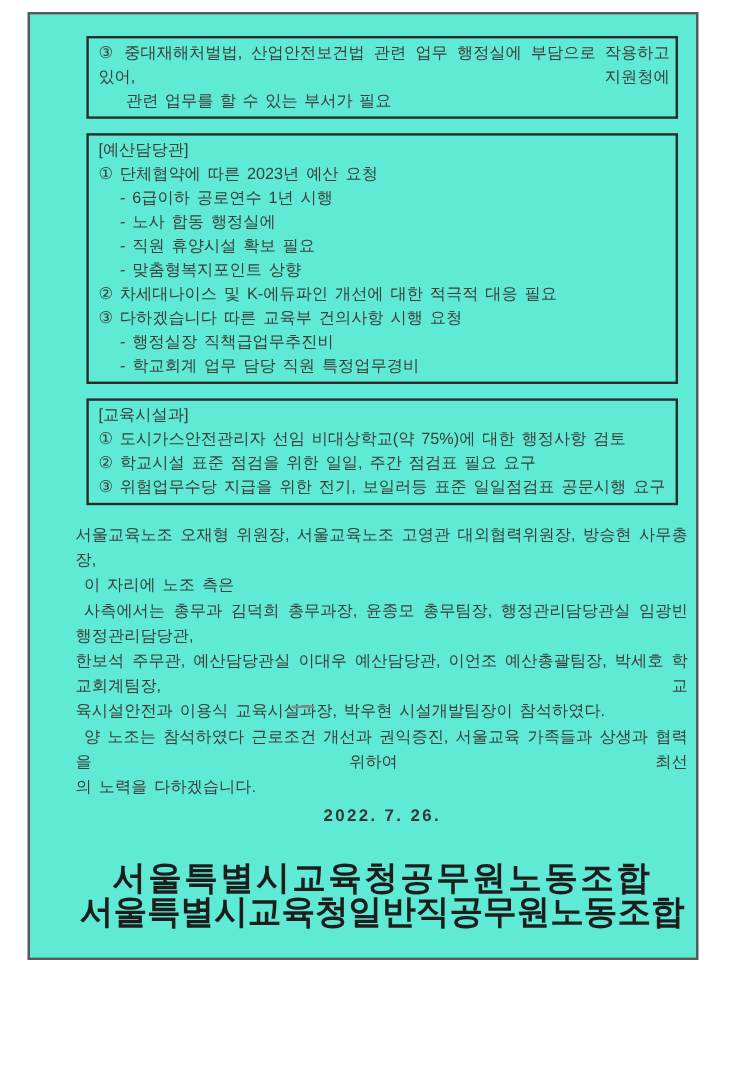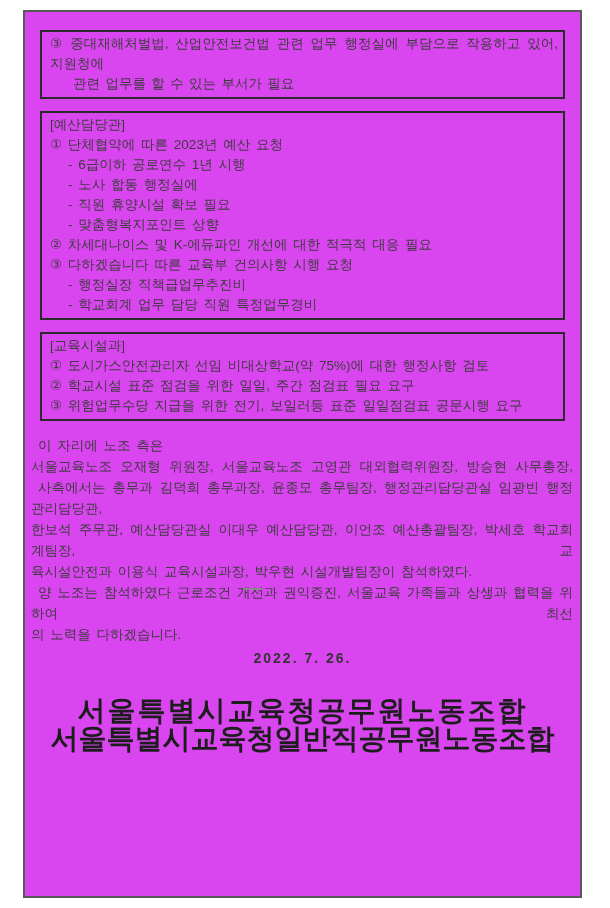--- a/index.html
+++ b/index.html
@@ -6,24 +6,25 @@
     margin: 0; padding: 0;
     width: 610px; height: 908px;
     background: #ffffff;
     font-family: "Liberation Sans", "DejaVu Sans", sans-serif;
     color: #3d3d3d;
     overflow: hidden;
   }
   .page {
     position: absolute;
     left: 23px; top: 10px;
-    width: 559px; height: 888px;
+    width: 559px; height: 790px;
     border: 2px solid #595959;
     box-sizing: border-box;
-    background: #d946ef;
+    background: #5eead4;
+    padding-left: 32px;
   }
   .content {
     padding: 18px 0 0 0;
   }
   .box {
     border: 2px solid #2b2b2b;
     margin: 0 15px 12px 15px;
     padding: 2px 5px 3px 8px;
   }
   .line {
@@ -98,22 +99,22 @@
     </div>
 
     <div class="box">
       <div class="line">[교육시설과]</div>
       <div class="line">① 도시가스안전관리자 선임 비대상학교(약 75%)에 대한 행정사항 검토</div>
       <div class="line">② 학교시설 표준 점검을 위한 일일, 주간 점검표 필요 요구</div>
       <div class="line">③ 위험업무수당 지급을 위한 전기, 보일러등 표준 일일점검표 공문시행 요구</div>
     </div>
 
     <div class="para">
+      <div class="pline fill">서울교육노조 오재형 위원장, 서울교육노조 고영관 대외협력위원장, 방승현 사무총장,</div>
       <div class="pline ind">이 자리에 노조 측은</div>
-      <div class="pline fill">서울교육노조 오재형 위원장, 서울교육노조 고영관 대외협력위원장, 방승현 사무총장,</div>
       <div class="pline fill ind">사측에서는 총무과 김덕희 총무과장, 윤종모 총무팀장, 행정관리담당관실 임광빈 행정관리담당관,</div>
       <div class="pline fill">한보석 주무관, 예산담당관실 이대우 예산담당관, 이언조 예산총괄팀장, 박세호 학교회계팀장, 교</div>
       <div class="pline">육시설안전과 이용식 교육시설과장, 박우현 시설개발팀장이 참석하였다.</div>
       <div class="pline fill ind">양 노조는 참석하였다 근로조건 개선과 권익증진, 서울교육 가족들과 상생과 협력을 위하여 최선</div>
       <div class="pline">의 노력을 다하겠습니다.</div>
     </div>
 
     <div class="date-line">2022. 7. 26.</div>
 
     <div class="sig-block">

